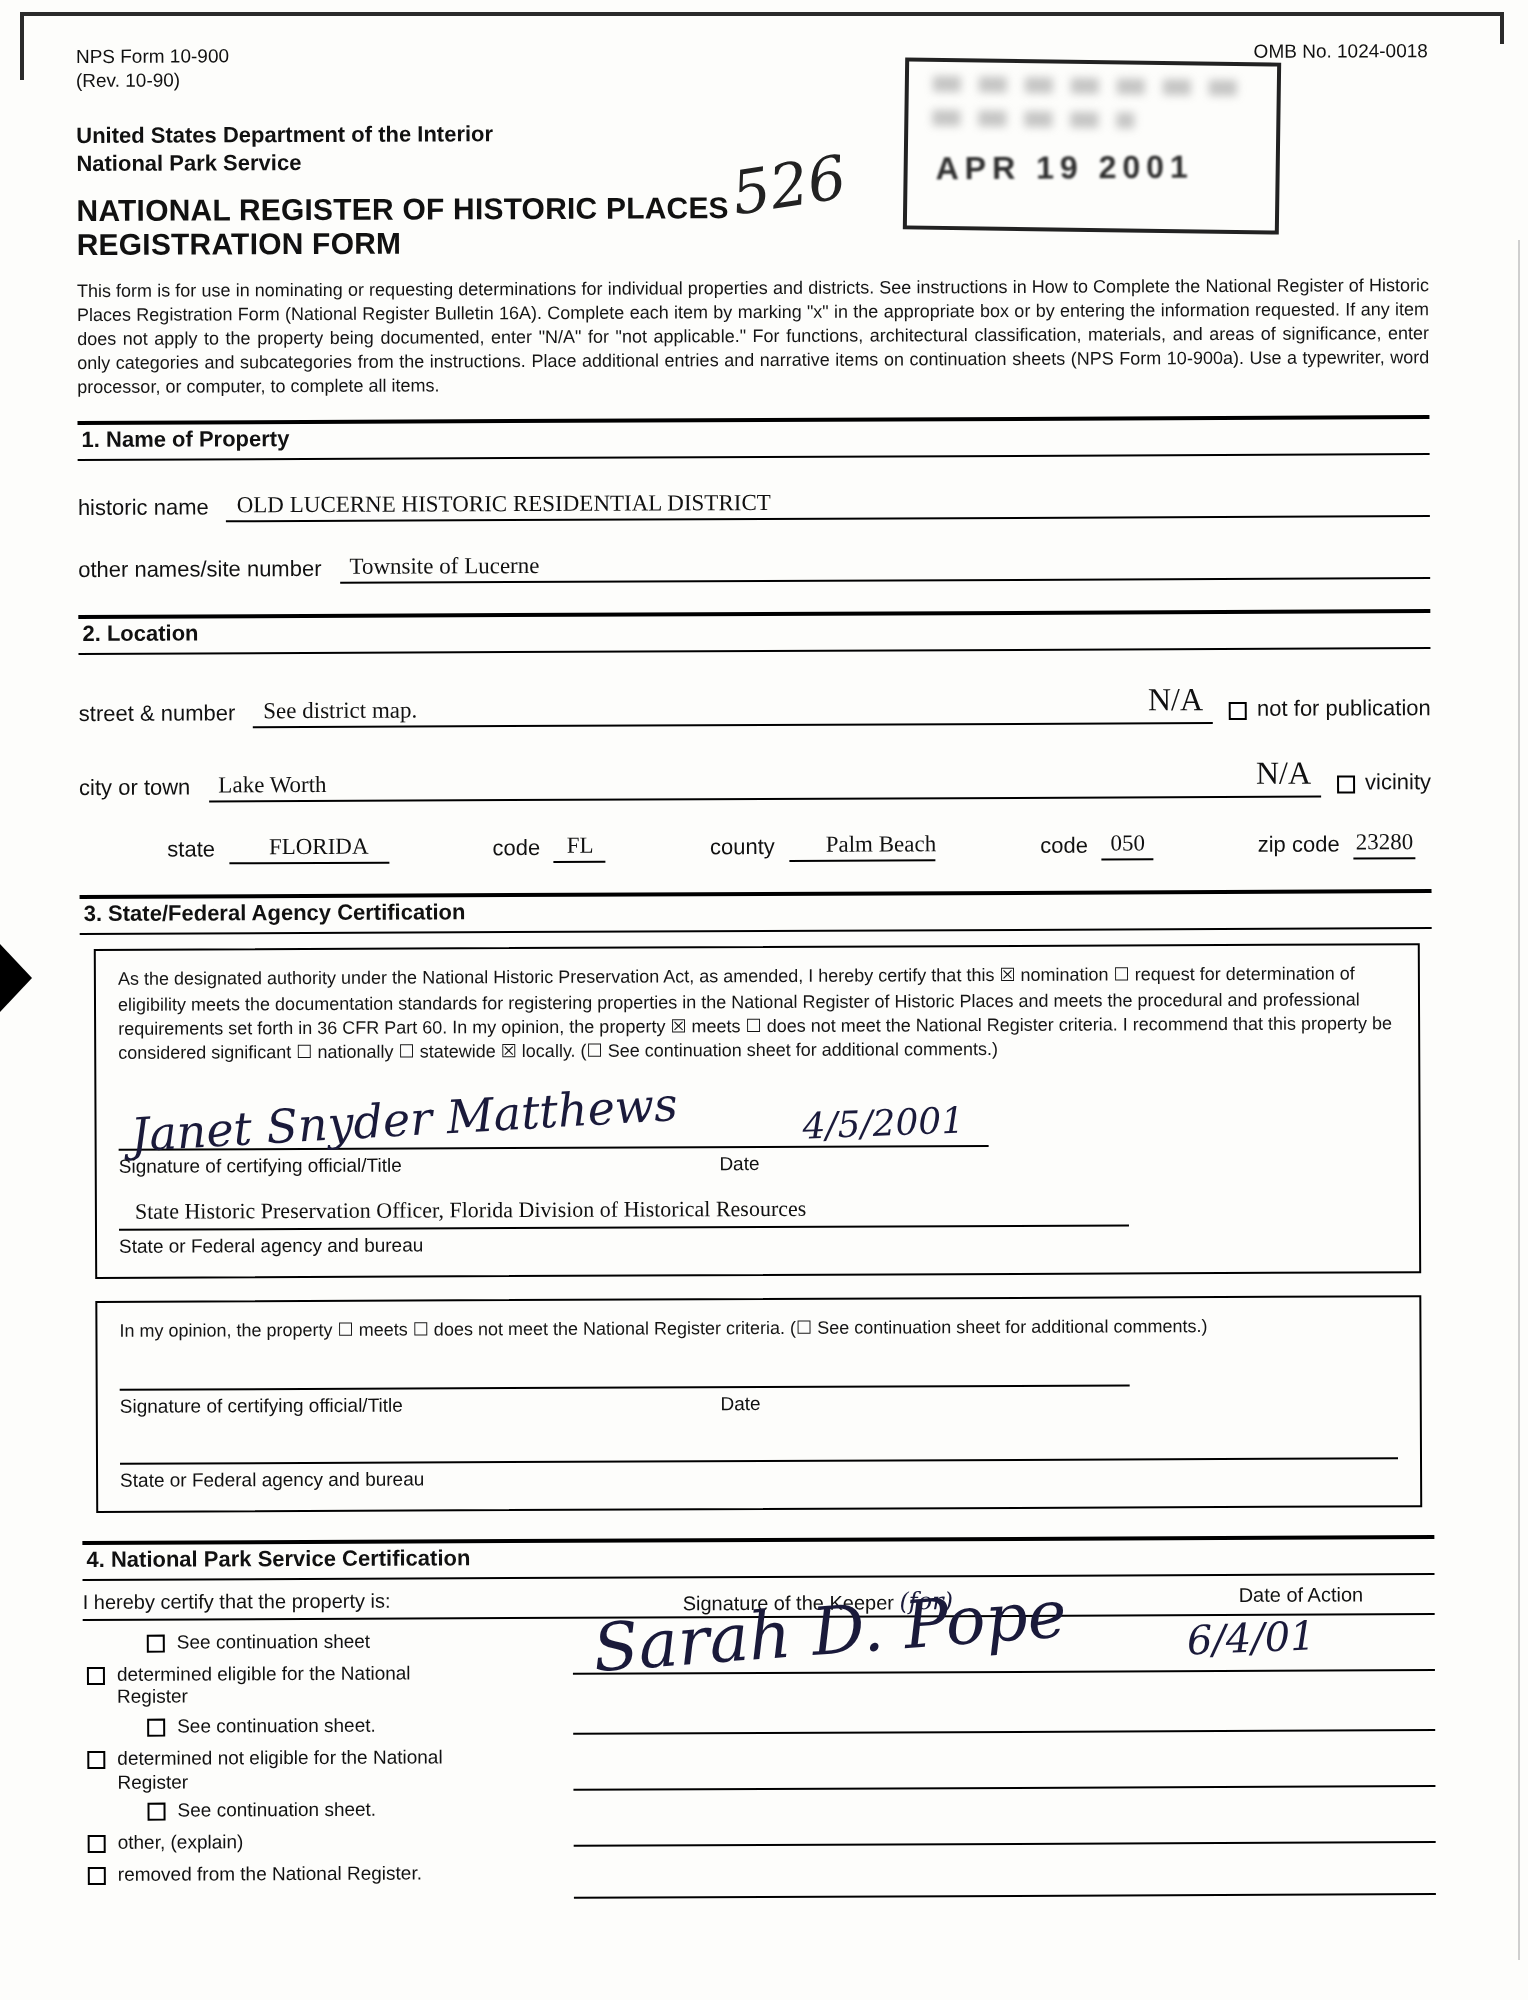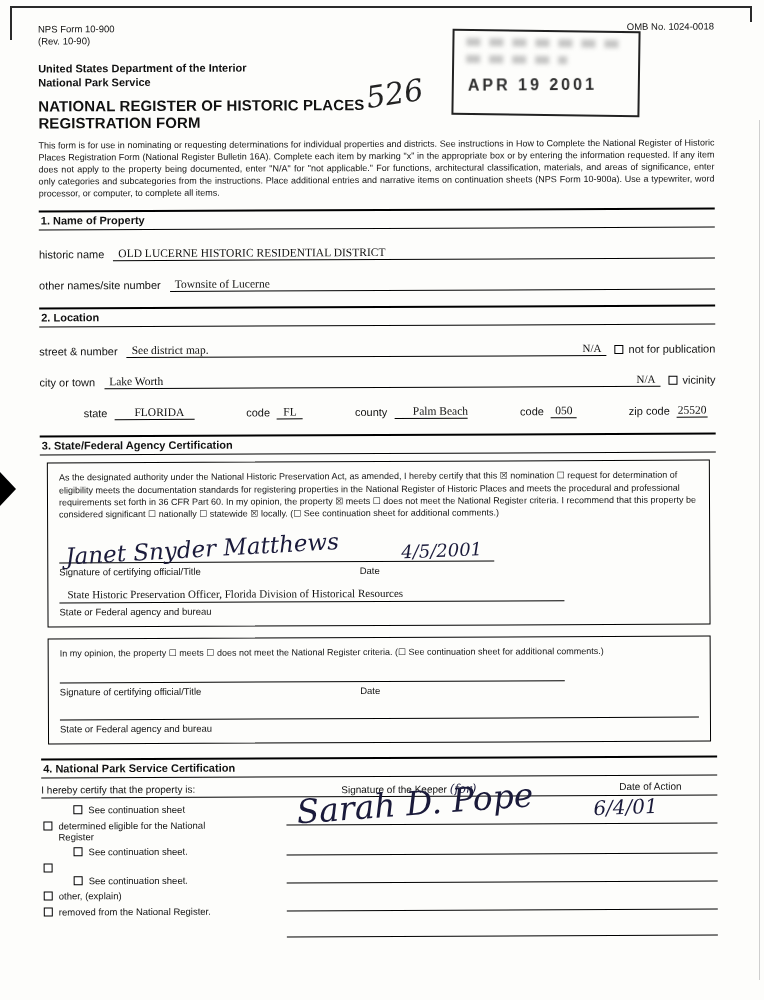--- a/index.html
+++ b/index.html
@@ -43,21 +43,21 @@
 
   .sec-head { margin-top:11px; border-top:2.5px solid #000; border-bottom:1.3px solid #000;
     padding:2px 0 3px 2px; font-weight:bold; font-size:11px; }
 
   .frow { display:flex; align-items:flex-end; margin-top:17px; font-size:11px; }
   .flabel, .post-label { white-space:nowrap; padding-bottom:1px; }
   .fline { flex:1; border-bottom:1px solid #000; margin-left:9px; padding:0 5px 1px;
     display:flex; justify-content:space-between; align-items:flex-end; min-height:14px; }
   .val, .na, .seg, .officer-line { font-family:"Liberation Serif","DejaVu Serif",serif; }
   .val { font-size:11.5px; }
-  .na { font-size:11px; }
+  .na { font-size:16px; }
 
   .cbx { display:inline-block; width:9px; height:9px; border:1px solid #000;
     margin:0 5px 2px 8px; flex:none; background-color:#fff; }
   .cbx.checked { background-image:
       linear-gradient(45deg, transparent 42%, #000 42%, #000 58%, transparent 58%),
       linear-gradient(135deg, transparent 42%, #000 42%, #000 58%, transparent 58%); }
 
   .state-row { display:flex; align-items:flex-end; margin-top:17px; font-size:11px; }
   .state-row .flabel { margin-right:7px;margin-left:44px; }
   .seg { border-bottom:1px solid #000; text-align:center; padding-bottom:1px; font-size:11.5px; margin-right:8px; }
@@ -172,21 +172,21 @@
     <div class="state-row">
       <span class="flabel">state</span>
       <span class="seg w-state">FLORIDA</span>
       <span class="flabel">code</span>
       <span class="seg w-code">FL</span>
       <span class="flabel">county</span>
       <span class="seg w-county">Palm Beach</span>
       <span class="flabel">code</span>
       <span class="seg w-code">050</span>
       <span class="flabel">zip code</span>
-      <span class="seg w-zip">25520</span>
+      <span class="seg w-zip">23280</span>
     </div>
 
     <div class="sec-head" style="margin-top:15px;">3. State/Federal Agency Certification</div>
 
     <div class="cert-box">
       <p class="cert-text">As the designated authority under the National Historic Preservation Act, as amended, I hereby certify that this ☒ nomination ☐ request for determination of eligibility meets the documentation standards for registering properties in the National Register of Historic Places and meets the procedural and professional requirements set forth in 36 CFR Part 60. In my opinion, the property ☒ meets ☐ does not meet the National Register criteria. I recommend that this property be considered significant ☐ nationally ☐ statewide ☒ locally. (☐ See continuation sheet for additional comments.)</p>
       <div class="sig-row">
         <span class="script sig1">Janet Snyder Matthews</span>
         <span class="script sig1-date">4/5/2001</span>
       </div>
@@ -237,20 +237,21 @@
           <div class="nps-item">
             <span class="cbx"></span>
             <span class="nps-item-label">determined eligible for the National Register</span>
           </div>
           <div class="nps-sub">
             <span class="cbx"></span>
             <span>See continuation sheet.</span>
           </div>
           <div class="nps-item">
             <span class="cbx"></span>
+            <span class="nps-item-label">determined not eligible for the National Register</span>
           </div>
           <div class="nps-sub">
             <span class="cbx"></span>
             <span>See continuation sheet.</span>
           </div>
           <div class="nps-item">
             <span class="cbx"></span>
             <span class="nps-item-label">other, (explain)</span>
           </div>
           <div class="nps-item">

